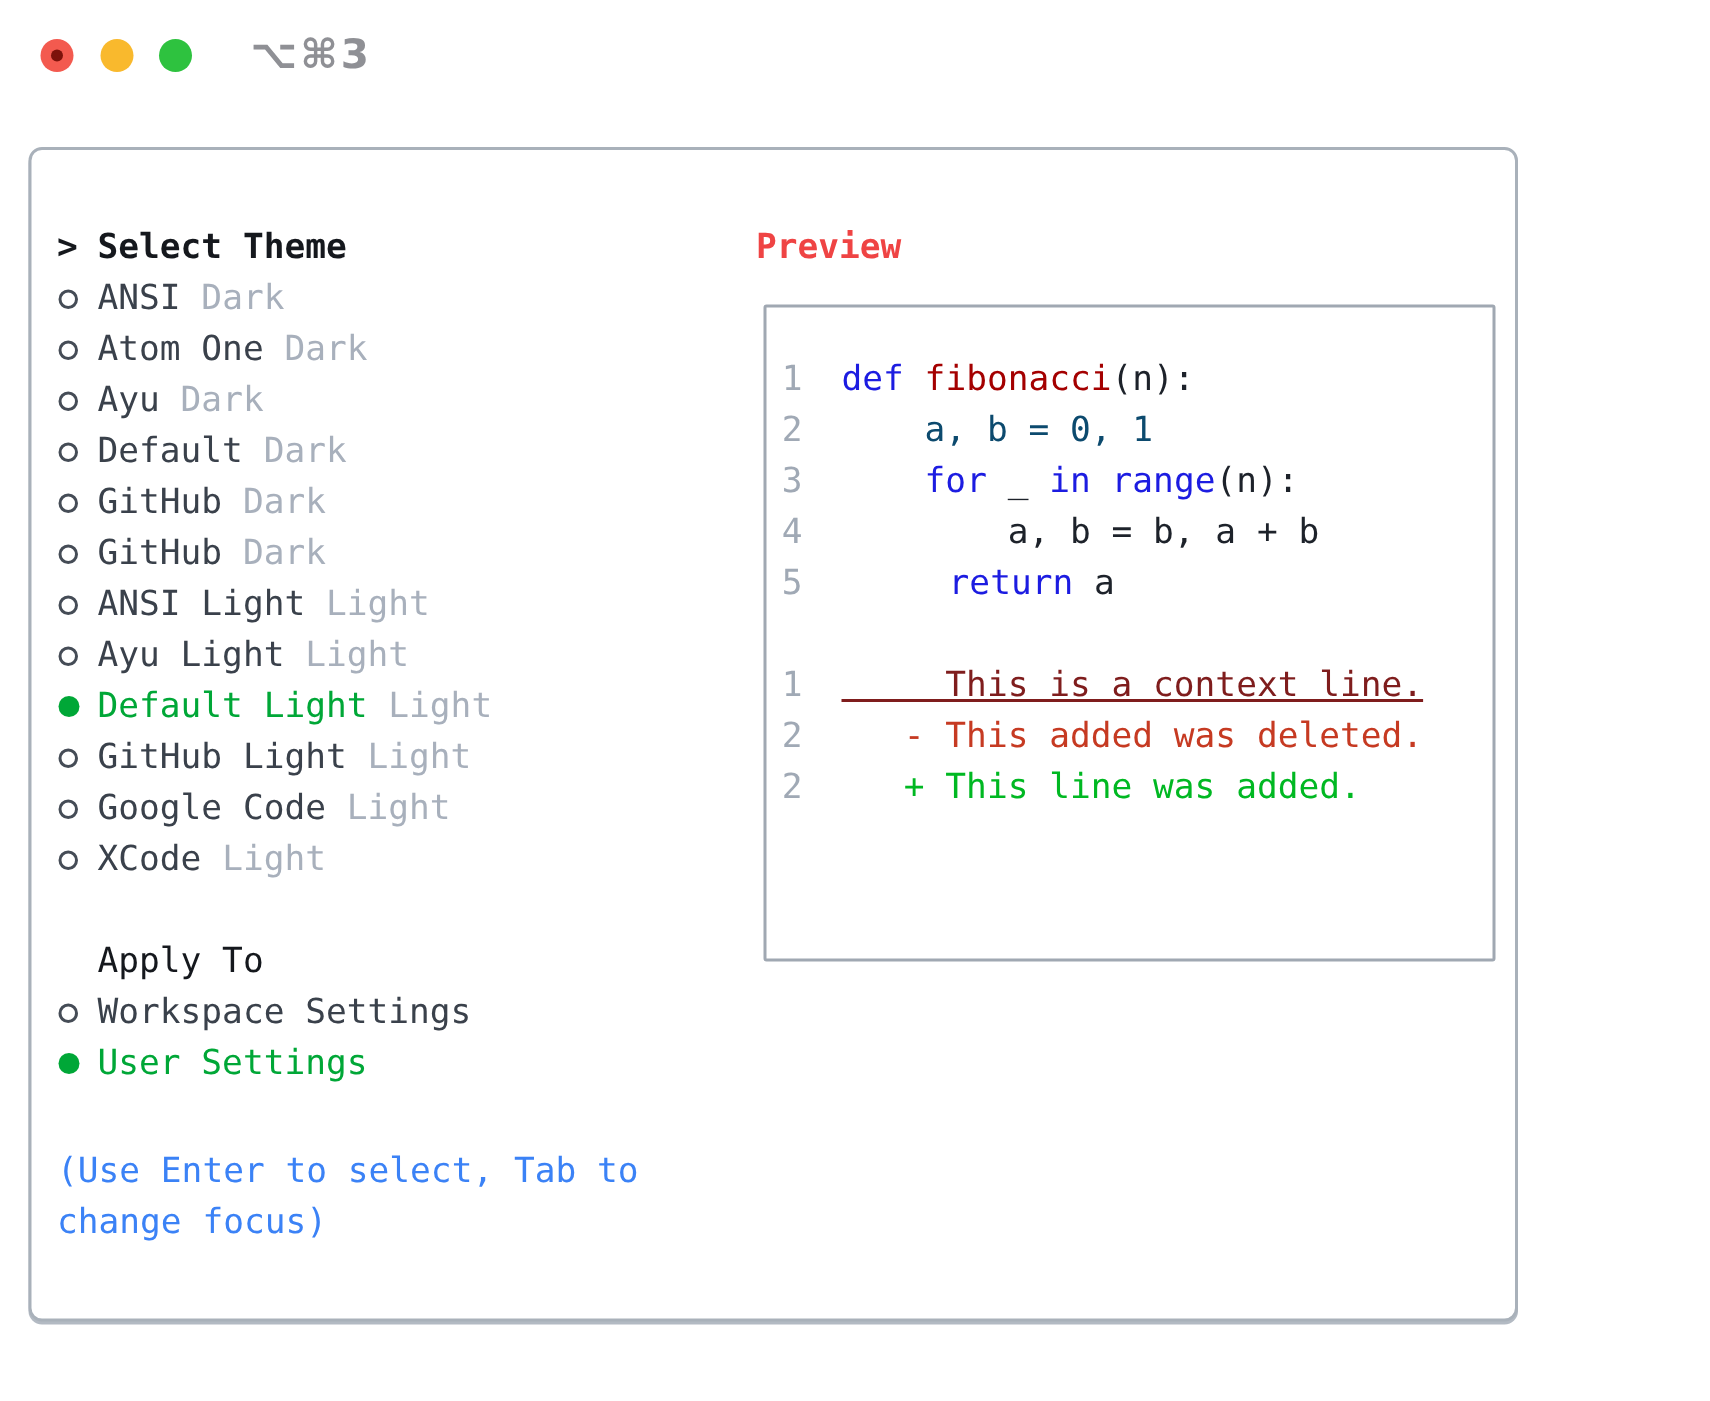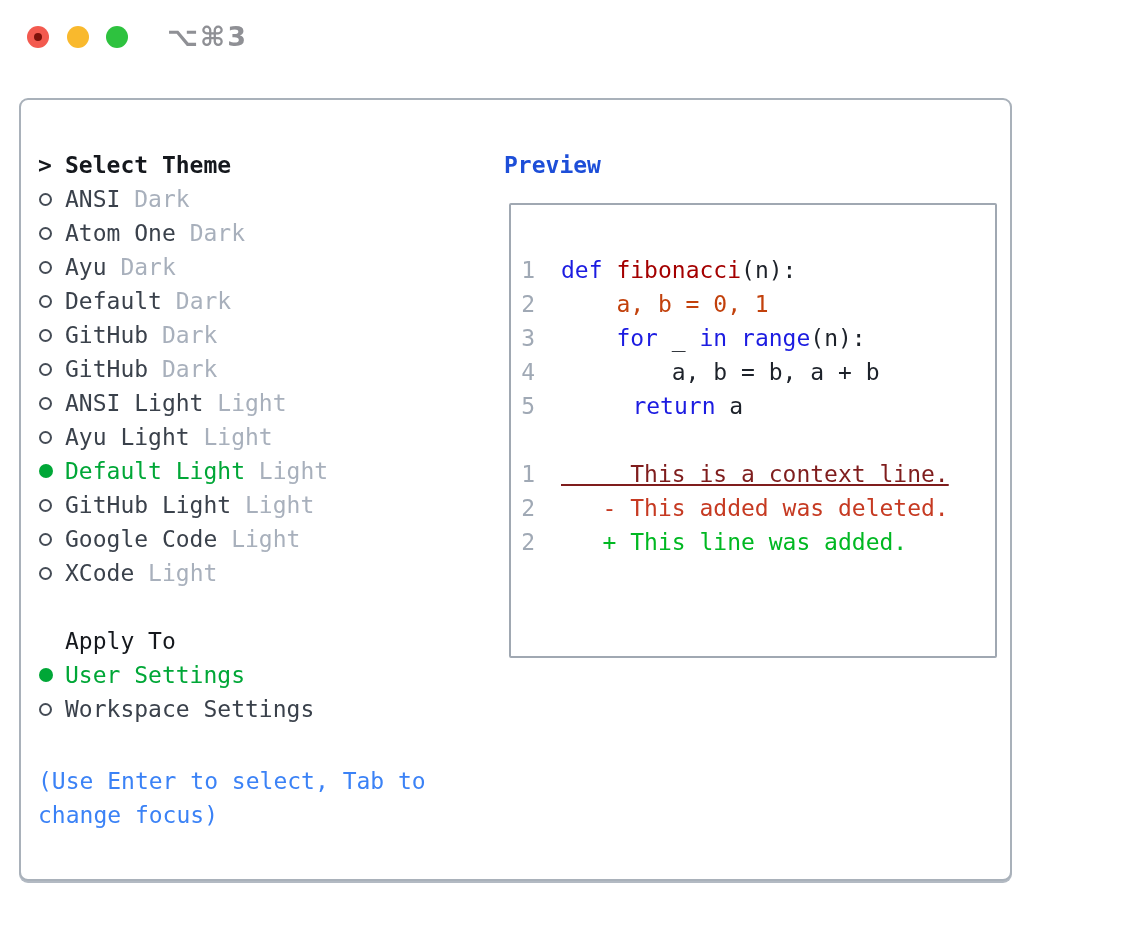--- a/index.html
+++ b/index.html
@@ -37,26 +37,26 @@
   .radio{width:13px;height:13px;border:2px solid #454c56;border-radius:50%;
          box-sizing:border-box;margin-left:1px;}
   .radio.sel{border:none;width:14px;height:14px;}
   .variant{white-space:pre;}
   .spacer{height:34px;}
   .subheader{color:#15181d;}
   .help{color:#3b82f6;margin-top:4px;line-height:34px;white-space:normal;}
   
   .preview-title{
     position:absolute;left:483px;top:48px;height:34px;line-height:34px;
-    font-size:23px;font-weight:bold;color:#1d4ed8;
+    font-size:23px;font-weight:bold;color:#ef4444;
   }
   .preview-box{
     position:absolute;left:488px;top:103px;width:474px;height:403px;
     border:2px solid #a0a8b2;border-radius:2px;background:#fff;
-    padding:48px 0 0 10px;box-sizing:content-box;overflow:hidden;
+    padding:31px 0 0 10px;box-sizing:content-box;overflow:hidden;
   }
   .pline{height:34px;line-height:34px;font-size:23px;white-space:pre;}
   .ln{display:inline-block;width:14px;margin-right:26px;text-align:right;}
 </style>
 </head>
 <body>
 
 <div class="window">
 
   <div class="titlebar">
@@ -92,35 +92,35 @@
         </div>
 
       <div class="spacer"></div>
 
       <div class="row">
         <span class="marker"></span>
         <span class="subheader">Apply To</span>
       </div>
 
       <div id="apply-items">
+          <div class="row"><span class="marker"><span class="radio"></span></span><span>Workspace Settings</span></div>
           <div class="row"><span class="marker"><span class="radio sel" style="background: rgb(0, 167, 55);"></span></span><span style="color: rgb(0, 167, 55);">User Settings</span></div>
-          <div class="row"><span class="marker"><span class="radio"></span></span><span>Workspace Settings</span></div>
         </div>
 
       <div class="spacer"></div>
 
       <div class="help">(Use Enter to select, Tab to change focus)</div>
     </div>
 
     <div class="preview-title">Preview</div>
 
     <div class="preview-box">
       <div id="preview-lines">
           <div class="pline"><span class="ln" style="color: rgb(160, 169, 181);">1</span><span style="color: rgb(28, 28, 225);">def</span><span style="color: rgb(29, 34, 42);"> </span><span style="color: rgb(164, 0, 0);">fibonacci</span><span style="color: rgb(29, 34, 42);">(n):</span></div>
-          <div class="pline"><span class="ln" style="color: rgb(160, 169, 181);">2</span><span style="color: #c2410c;">    a, b = 0, 1</span></div>
+          <div class="pline"><span class="ln" style="color: rgb(160, 169, 181);">2</span><span style="color: #0c4a6e;">    a, b = 0, 1</span></div>
           <div class="pline"><span class="ln" style="color: rgb(160, 169, 181);">3</span><span style="color: rgb(29, 34, 42);">    </span><span style="color: rgb(28, 28, 225);">for</span><span style="color: rgb(29, 34, 42);"> _ </span><span style="color: rgb(28, 28, 225);">in</span><span style="color: rgb(29, 34, 42);"> </span><span style="color: rgb(28, 28, 225);">range</span><span style="color: rgb(29, 34, 42);">(n):</span></div>
           <div class="pline"><span class="ln" style="color: rgb(160, 169, 181);">4</span><span style="color: rgb(29, 34, 42);">        a, b = b, a + b</span></div>
           <div class="pline"><span class="ln" style="color: rgb(160, 169, 181);">5</span><span style="color: rgb(29, 34, 42);">    </span><span style="color: rgb(28, 28, 225); margin-left: 16px;">return</span><span style="color: rgb(29, 34, 42);"> a</span></div>
           <div class="pline"><span class="ln" style="color: rgb(160, 169, 181);"></span></div>
           <div class="pline"><span class="ln" style="color: rgb(160, 169, 181);">1</span><span style="color: #7f1d1d; text-decoration: underline;">     This is a context line.</span></div>
           <div class="pline"><span class="ln" style="color: rgb(160, 169, 181);">2</span><span style="color: rgb(198, 58, 34);">   - This added was deleted.</span></div>
           <div class="pline"><span class="ln" style="color: rgb(160, 169, 181);">2</span><span style="color: rgb(0, 184, 34);">   + This line was added.</span></div>
         </div>
     </div>
 

